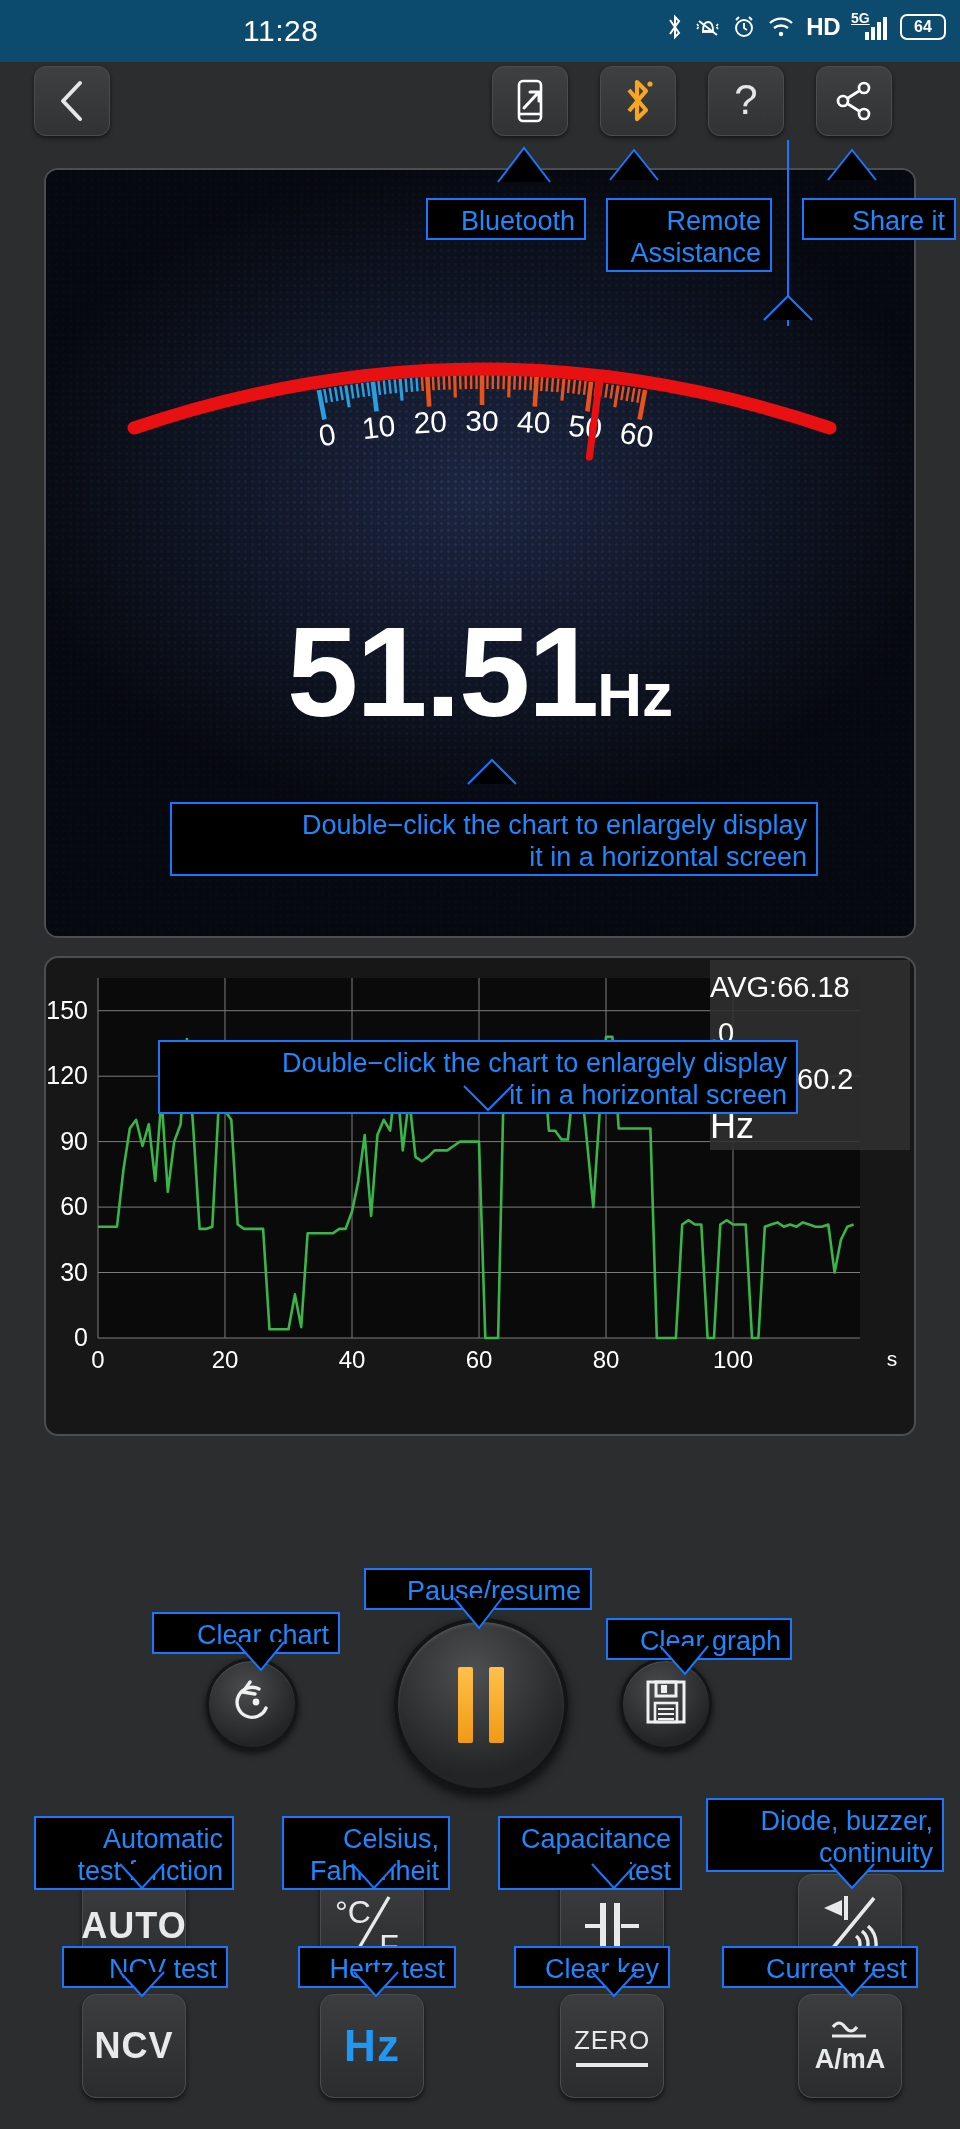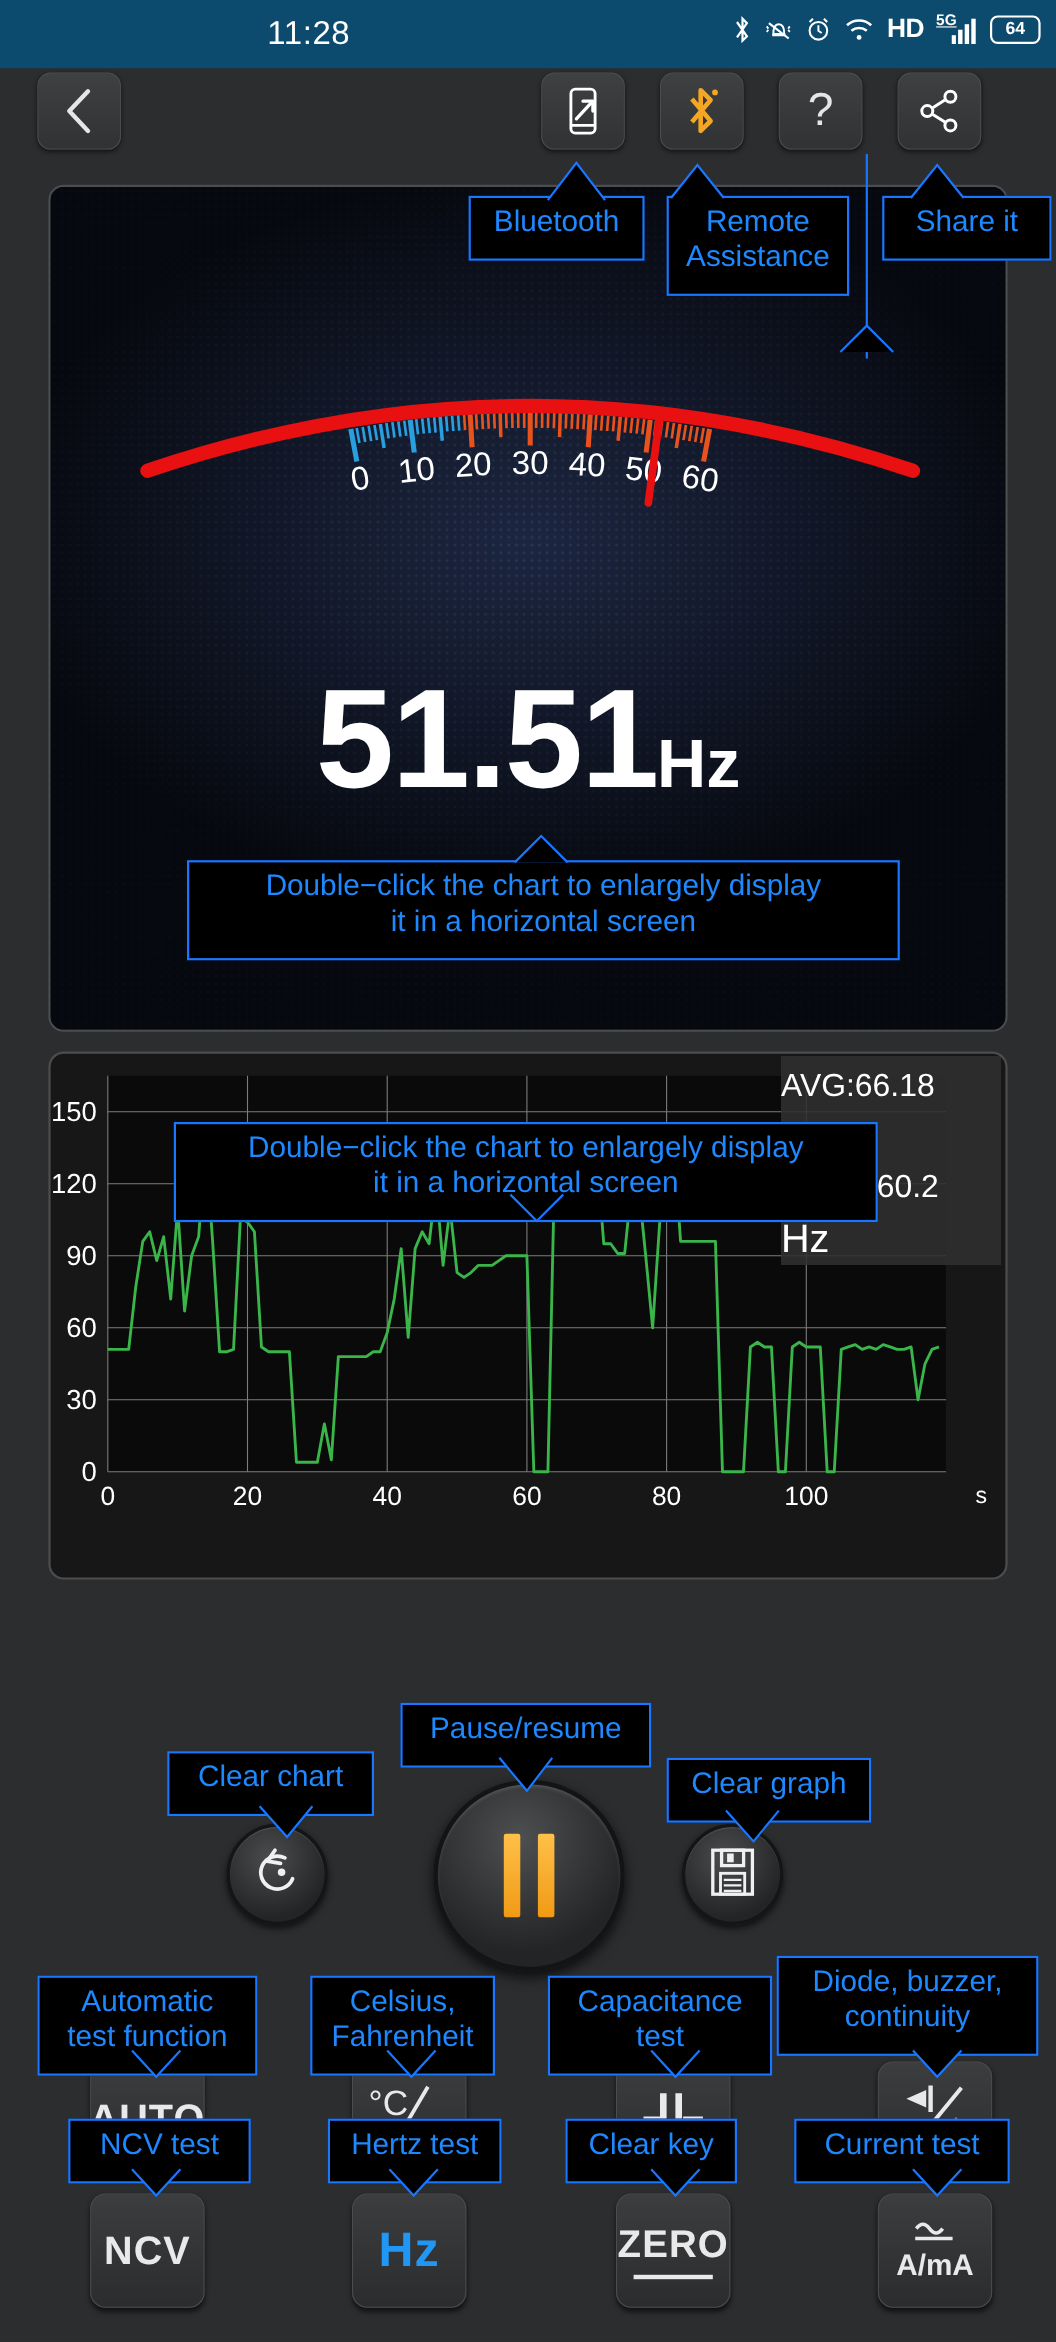--- a/index.html
+++ b/index.html
@@ -123,24 +123,25 @@
     box-shadow: 0 3px 5px rgba(0,0,0,.6);
     display: flex; align-items: center; justify-content: center;
     color: #e9e9e9;
   }
   .fkey .lbl { font-size: 36px; font-weight: 700; letter-spacing: 1px; }
   .fkey .lbl.hz { color: #2196f3; font-size: 44px; }
 
   
   .call {
     position: absolute; background: #000; border: 2px solid #1976ff;
-    color: #1e88ff; font-size: 27px; line-height: 32px; text-align: center;
-    padding: 5px 9px 18px; white-space: pre-line;
+    color: #1e88ff; font-size: 27px; line-height: 32px; text-align: right;
+    padding: 5px 9px 1px; white-space: pre-line;
     font-family: "Liberation Sans", sans-serif;
     z-index: 40;
+    margin-top: 20px;
   }
   .ptr { position: absolute; z-index: 41; }
   .lead { position: absolute; background: #1976ff; z-index: 39; }
 </style>
 </head>
 <body>
 
 <div id="root">
 
   <div class="statusbar">
@@ -406,21 +407,21 @@
   </div>
 
   <div class="fkey" style="left:82px;  top:1994px">
     <span class="lbl">NCV</span>
   </div>
   <div class="fkey" style="left:320px; top:1994px">
     <span class="lbl hz">Hz</span>
   </div>
   <div class="fkey" style="left:560px; top:1994px">
     <div style="text-align:center">
-      <div style="font-size:35px;font-weight:700;letter-spacing:1px">ZERO</div>
+      <div style="font-size:26px;font-weight:400;letter-spacing:1px">ZERO</div>
       <div style="width:72px;height:4px;background:#e9e9e9;margin:7px auto 0"></div>
     </div>
   </div>
   <div class="fkey" style="left:798px; top:1994px">
     <div style="text-align:center">
       <svg width="46" height="22" viewBox="0 0 46 22">
         <path d="M6 9 q6 -8 12 0 t12 0" fill="none" stroke="#e9e9e9" stroke-width="3.2"></path>
         <path d="M5 18 h34" stroke="#e9e9e9" stroke-width="3.2"></path>
       </svg>
       <div style="font-size:27px;font-weight:700">A/mA</div>
@@ -480,21 +481,21 @@
   <svg class="ptr" style="left:118px; top:1862px" width="50" height="30">
     <path d="M2 2 L24 26 L46 2" fill="#000" stroke="#1976ff" stroke-width="2"></path>
   </svg>
 
   <div class="call" style="left:282px; top:1796px; width:168px">Celsius,
 Fahrenheit</div>
   <svg class="ptr" style="left:350px; top:1862px" width="50" height="30">
     <path d="M2 2 L24 26 L46 2" fill="#000" stroke="#1976ff" stroke-width="2"></path>
   </svg>
 
-  <div class="call" style="left:498px; top:1796px; width:204px">Capacitance
+  <div class="call" style="left:498px; top:1796px; width:184px">Capacitance
 test</div>
   <svg class="ptr" style="left:590px; top:1862px" width="50" height="30">
     <path d="M2 2 L24 26 L46 2" fill="#000" stroke="#1976ff" stroke-width="2"></path>
   </svg>
 
   <div class="call" style="left:706px; top:1778px; width:238px">Diode, buzzer,
 continuity</div>
   <svg class="ptr" style="left:828px; top:1862px" width="50" height="30">
     <path d="M2 2 L24 26 L46 2" fill="#000" stroke="#1976ff" stroke-width="2"></path>
   </svg>

